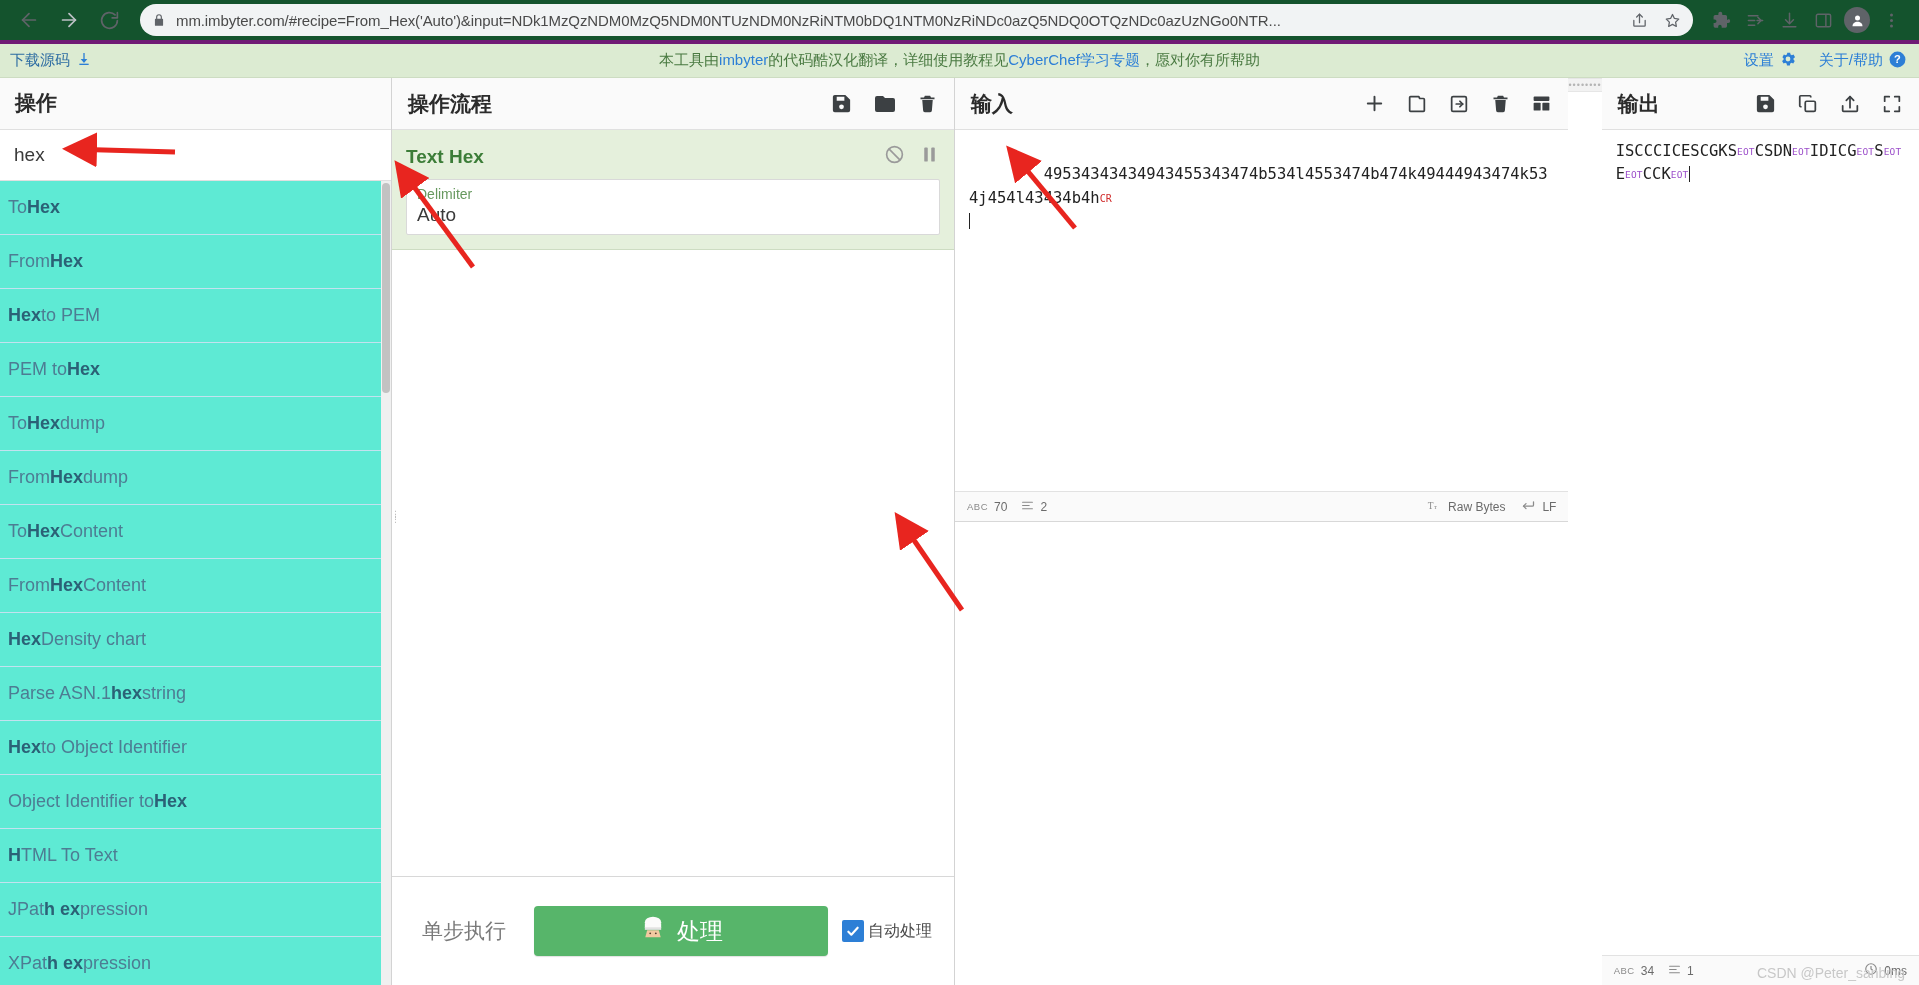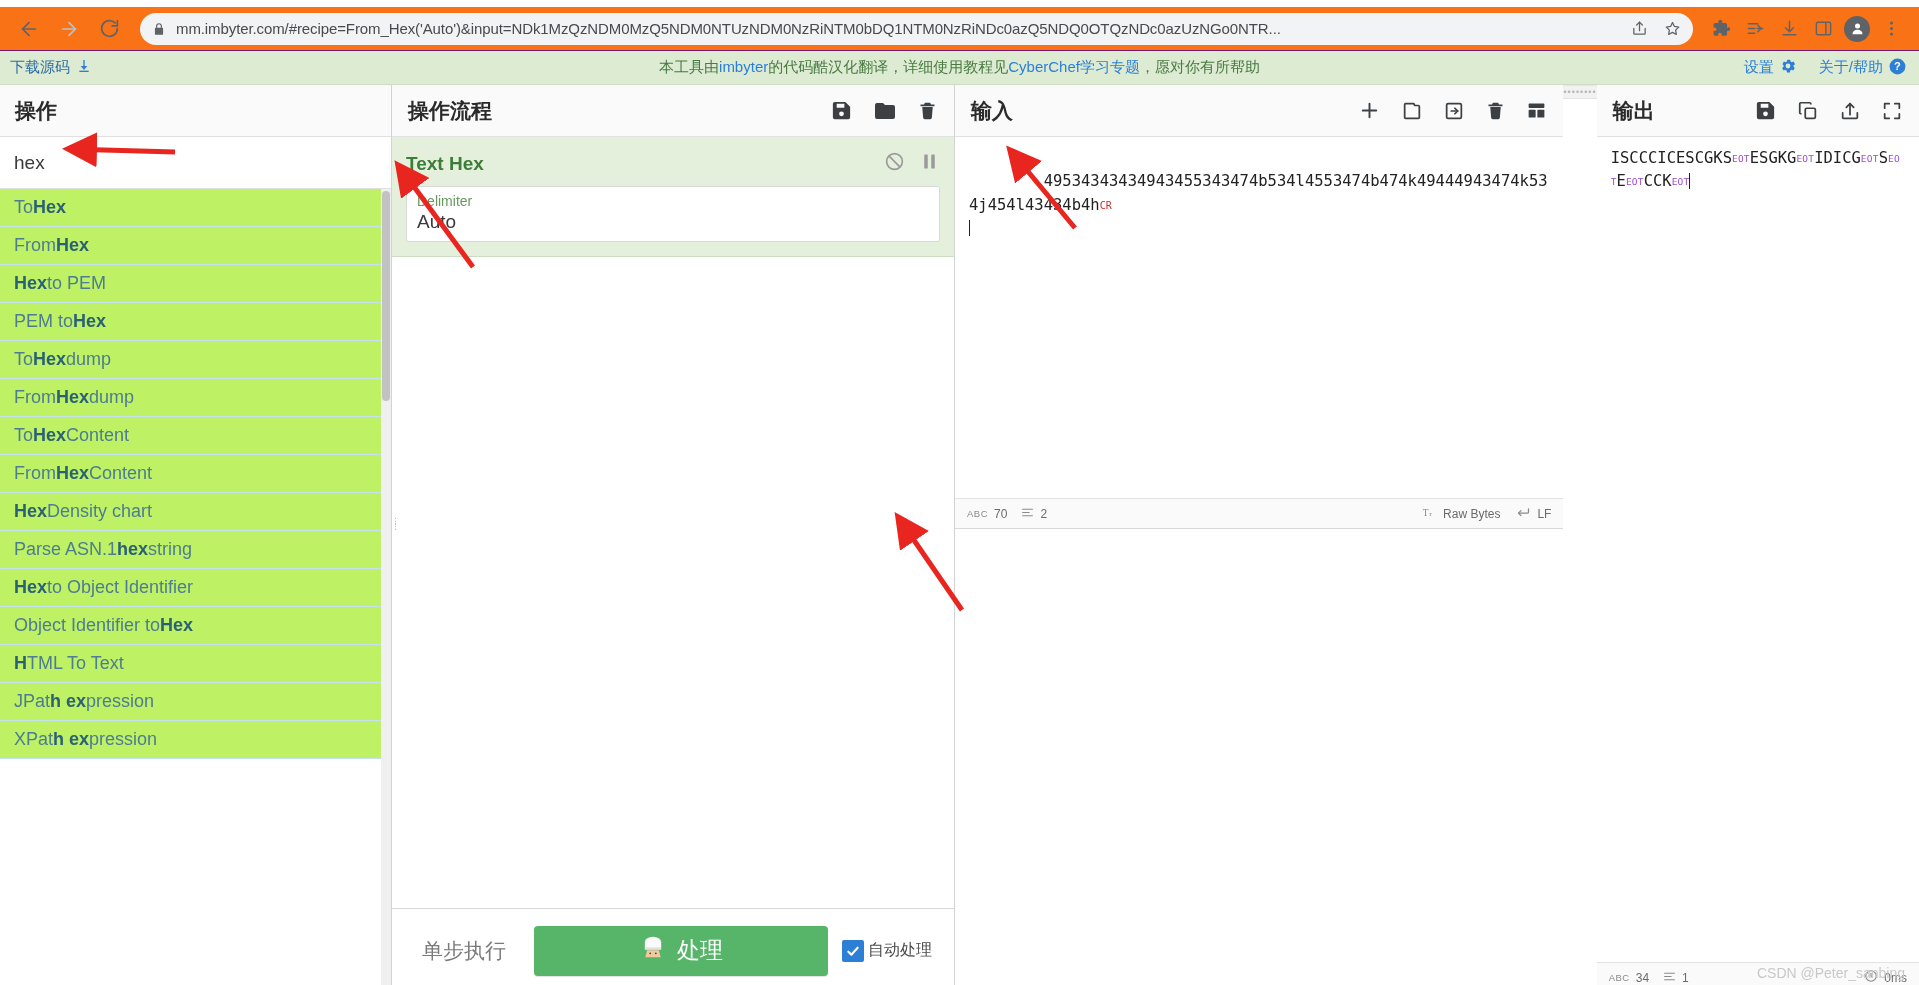--- a/index.html
+++ b/index.html
@@ -7,27 +7,26 @@
     margin: 0; padding: 0;
     width: 1919px; height: 985px;
     overflow: hidden;
     background: #fff;
     font-family: "Liberation Sans", "DejaVu Sans", sans-serif;
   }
 
   
   #browser-bar {
     height: 44px;
-    background: #f97316;
+    background: #14532d;
     display: flex;
     align-items: center;
     padding: 0 12px;
     gap: 6px;
-    border-bottom: 1px solid #701a75;
-    margin-top: 7px;
+    border-bottom: 4px solid #701a75;
   }
   .nav-btn {
     width: 34px; height: 34px;
     display: flex; align-items: center; justify-content: center;
     border-radius: 50%;
     color: #5f6368;
     flex: 0 0 auto;
   }
   .nav-btn svg { display: block; }
   .nav-btn.disabled { color: #bdc1c6; }
@@ -137,26 +136,26 @@
     color: #3a3a3a;
     background: transparent;
     font-family: "Liberation Sans", sans-serif;
   }
   #ops-list {
     flex: 1 1 auto;
     overflow: hidden;
     position: relative;
   }
   .op-item {
-    height: 38px;
+    height: 54px;
     display: flex; align-items: center;
-    padding: 0 14px;
+    padding: 0 8px;
     font-size: 18px;
     color: #4d7c93;
-    background: #bef264;
+    background: #5eead4;
     border-bottom: 1px solid #c3e2ef;
     white-space: nowrap;
   }
   .op-item b { color: #2b6176; font-weight: bold; }
   #ops-scroll-track {
     position: absolute; right: 0; top: 0; width: 10px; height: 100%;
     background: #f0f0f0;
   }
   #ops-scroll-thumb {
     position: absolute; right: 1px; top: 2px;
@@ -204,21 +203,21 @@
   .arg-box {
     background: #fff;
     border: 1px solid #d9d9d9;
     border-radius: 2px;
     padding: 6px 10px 8px 10px;
   }
   .arg-label { font-size: 14px; color: #67995f; margin-bottom: 2px; }
   .arg-value { font-size: 19px; color: #3a3a3a; }
 
   #recipe-footer {
-    height: 84px;
+    height: 109px;
     border-top: 1px solid #d8d8d8;
     background: #fff;
     display: flex; align-items: center;
     padding: 0 16px;
     gap: 14px;
   }
   #step-btn {
     font-size: 21px; color: #7a7a7a;
     padding: 0 14px;
   }
@@ -726,21 +725,21 @@
           <span>
             <svg width="22" height="22" viewBox="0 0 24 24" fill="none" stroke="#3c4043" stroke-width="1.9" stroke-linecap="round" stroke-linejoin="round">
                 <path d="M4 9V4h5"></path>
                 <path d="M20 9V4h-5"></path>
                 <path d="M4 15v5h5"></path>
                 <path d="M20 15v5h-5"></path>
               </svg>
           </span>
         </span>
       </div>
-      <div class="io-text" id="output-text"><span>ISCCCICESCGKS</span><span class="ctrl-char">EOT</span><span>ESGKG</span><span class="ctrl-char">EOT</span><span>IDICG</span><span class="ctrl-char">EOT</span><span>S</span><span class="ctrl-char">EOT</span><span>E</span><span class="ctrl-char">EOT</span><span>CCK</span><span class="ctrl-char">EOT</span><span class="caret"></span></div>
+      <div class="io-text" id="output-text"><span>ISCCCICESCGKS</span><span class="ctrl-char">EOT</span><span>CSDN</span><span class="ctrl-char">EOT</span><span>IDICG</span><span class="ctrl-char">EOT</span><span>S</span><span class="ctrl-char">EOT</span><span>E</span><span class="ctrl-char">EOT</span><span>CCK</span><span class="ctrl-char">EOT</span><span class="caret"></span></div>
       <div class="io-status">
         <span class="st-item">
           <span class="tiny-cap">ABC</span>
           <span>34</span>
         </span>
         <span class="st-item">
           <span>
             <svg width="13" height="13" viewBox="0 0 24 24" fill="none" stroke="#8a8a8a" stroke-width="2.2" stroke-linecap="round">
                 <path d="M3 6h18"></path>
                 <path d="M3 12h12"></path>

